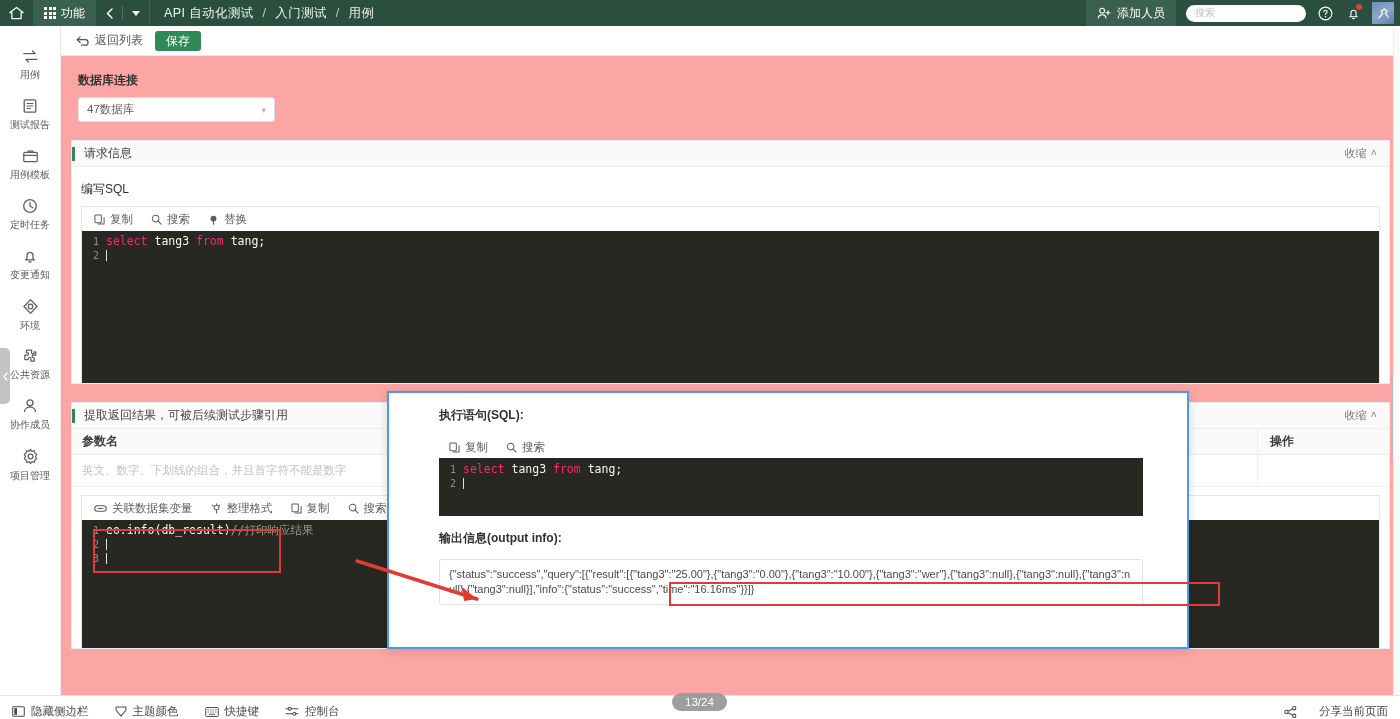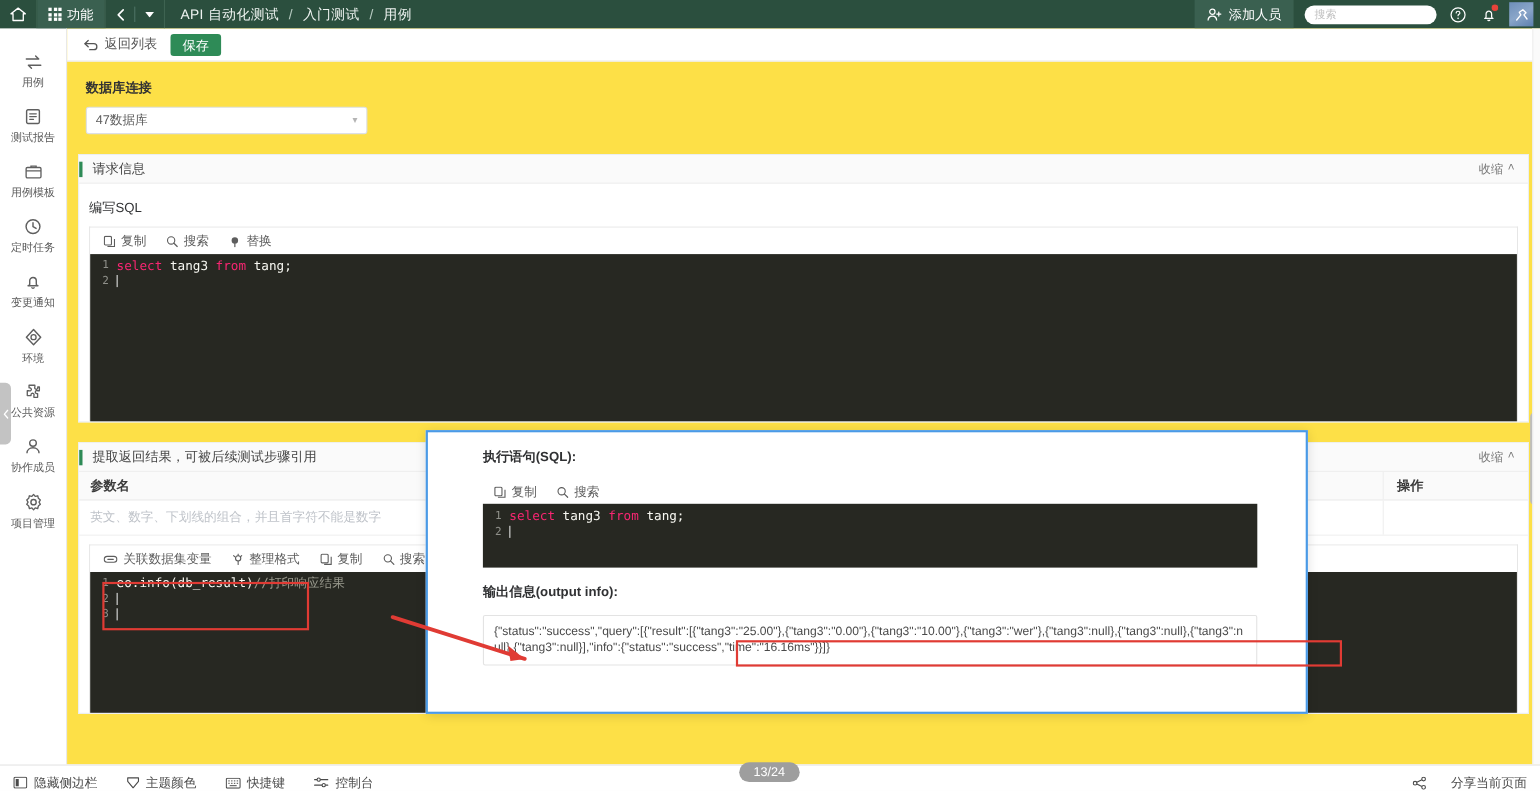--- a/index.html
+++ b/index.html
@@ -70,38 +70,38 @@
   .rail-item .lbl { font-size: 10px; color:#5a5a5a; white-space:nowrap; }
   .rail-handle {
     position:absolute; left:0; top:322px; width:10px; height:56px;
     background:#c3c3c3; border-radius:0 5px 5px 0;
     display:flex;align-items:center;justify-content:center;color:#fff;font-size:8px;
   }
 
   
   .main {
     position:absolute; top:26px; left:61px; width:1339px; height:669px;
-    background:#fde047; overflow:hidden;
+    background:#fca5a5; overflow:hidden;
   }
   .toolbar {
     height: 30px; background:#fff; border-bottom:1px solid #e9e9e9;
     display:flex; align-items:center; gap: 12px; padding-left: 15px;
   }
   .back {
     display:flex; align-items:center; gap:6px; color:#555; font-size:12px;
   }
   .btn-save {
     background:#2e8b57; color:#fff; font-size:12px;
     padding: 3px 11px; border-radius:3px; border:none; line-height:14px;
   }
   .scrollarea { height: 639px; position:relative; padding: 0 10px; }
 
   .field-label { font-size:12px; font-weight:bold; color:#333; margin: 16px 0 8px 7px; }
   .select {
-    width: 256px; height: 25px; background:#fff; border:1px solid #dcdfe6; border-radius:3px;
+    width: 197px; height: 25px; background:#fff; border:1px solid #dcdfe6; border-radius:3px;
     display:flex; align-items:center; padding: 0 8px; margin-left: 7px;
     font-size: 11.5px; color:#555; justify-content:space-between;
   }
   .select .cv { color:#5b5b5b; }
   .caret { color:#b4b4b4; font-size:9px; }
 
   .panel {
     background:#fff; margin-top: 18px; border: 1px solid #ebeef0;
   }
   .panel-head {

